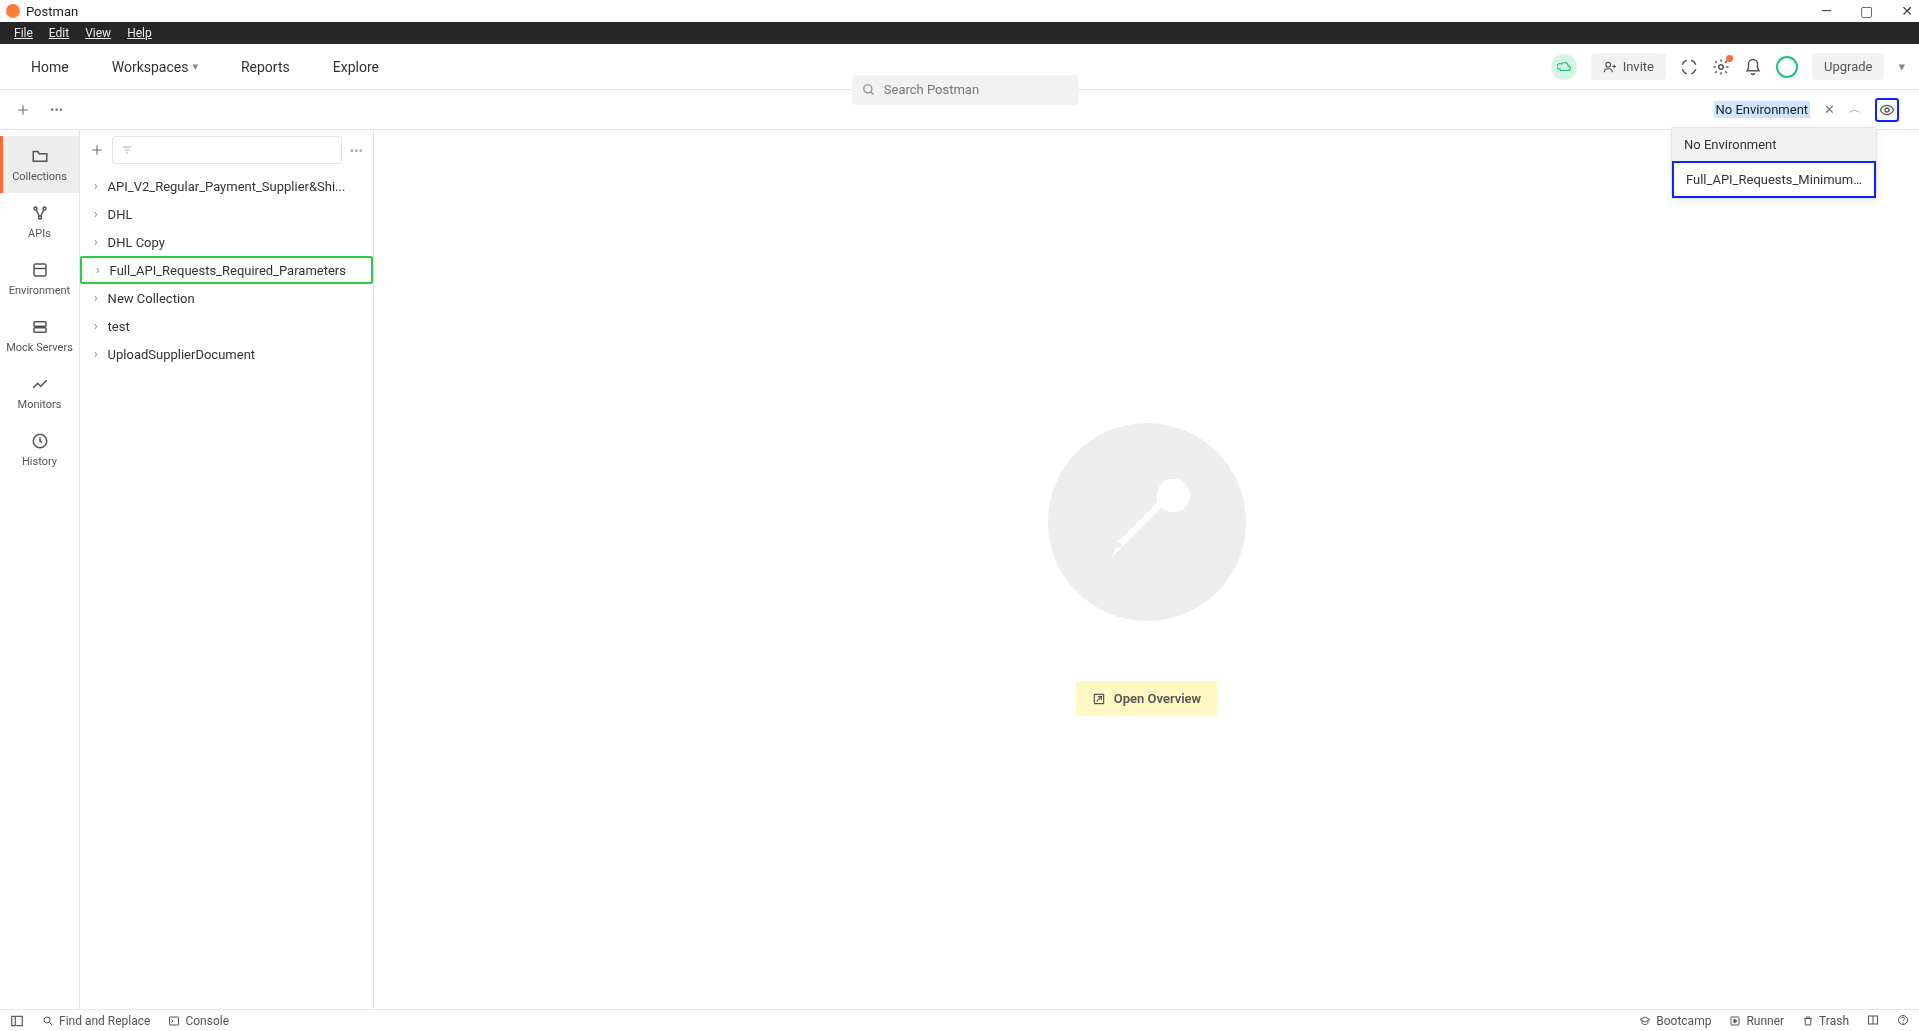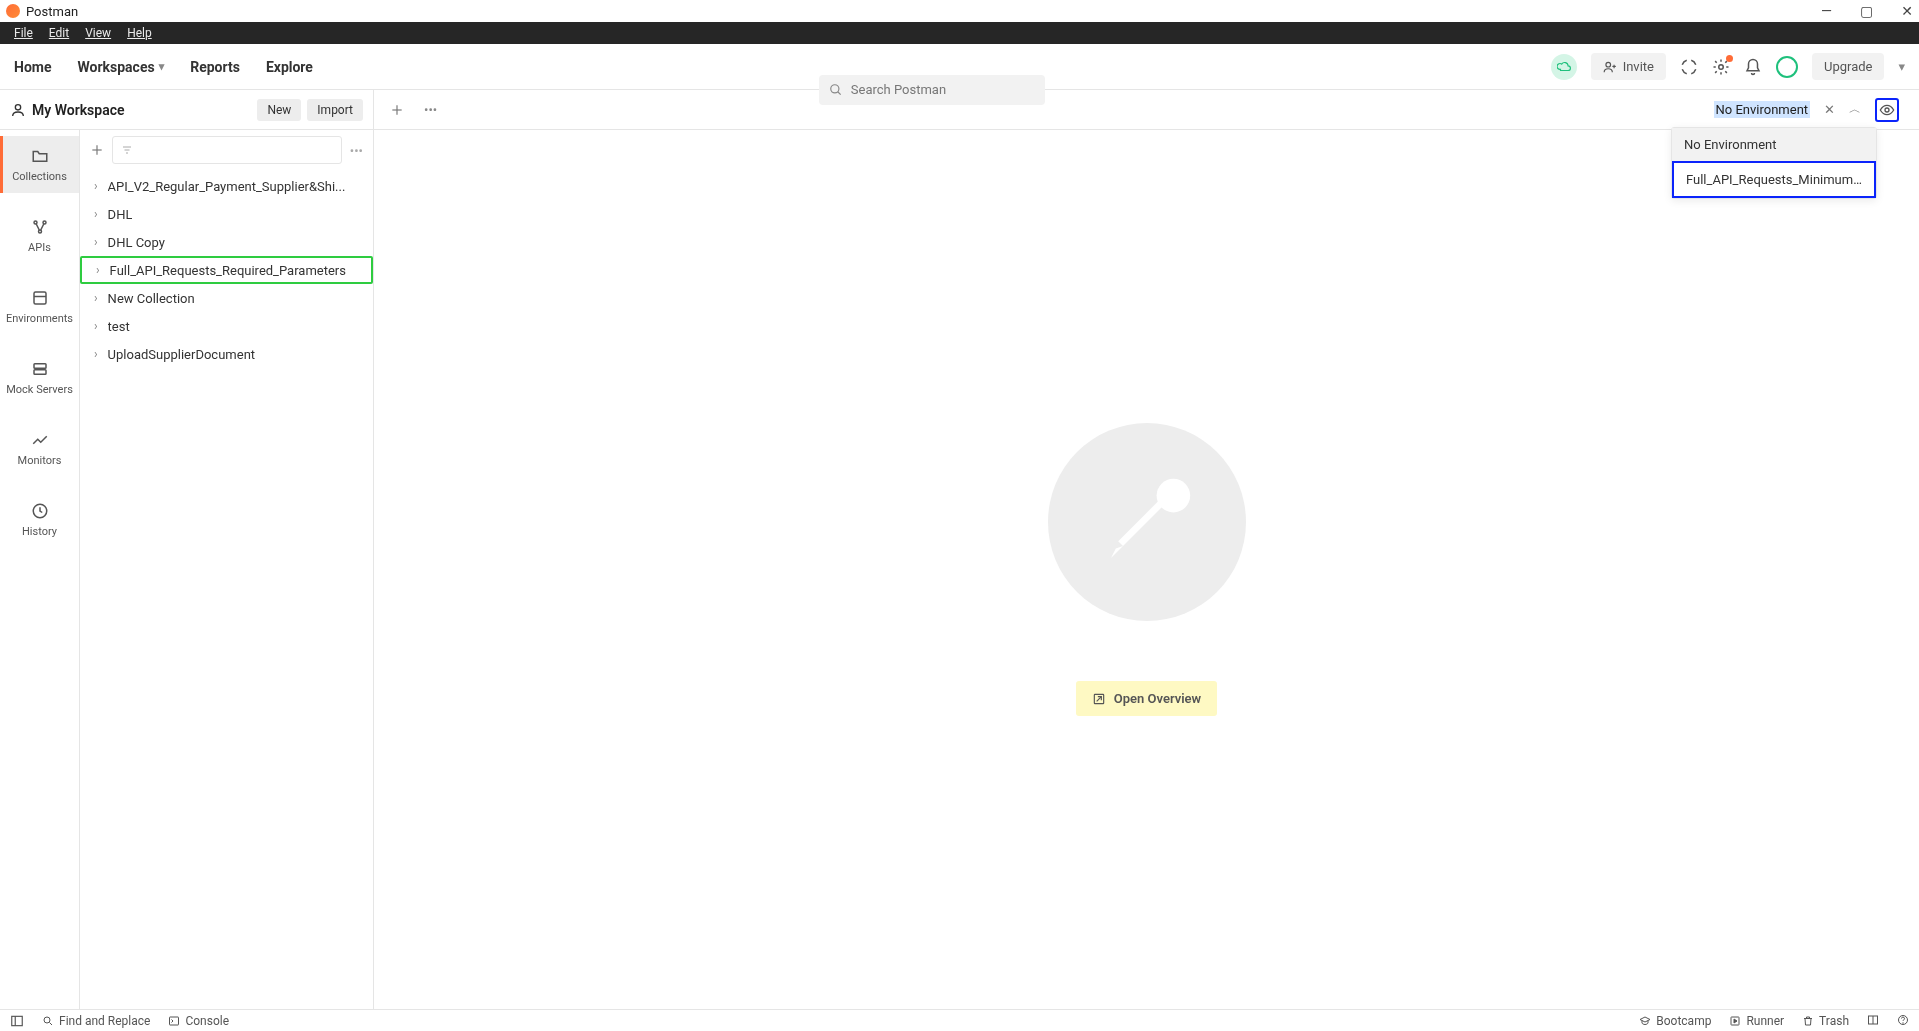--- a/index.html
+++ b/index.html
@@ -10,42 +10,42 @@
 .titlebar-logo { width: 14px; height: 14px; border-radius: 50%; background: linear-gradient(135deg,#ff6c37,#ff8c37); margin-right: 6px; }
 .titlebar-controls { margin-left: auto; display: flex; gap: 28px; color: #444; font-size: 14px; }
 .titlebar-controls span { cursor: default; }
 
 
 .menubar { height: 22px; background: #262626; color: #eaeaea; display: flex; align-items: center; padding: 0 6px; font-size: 12px; }
 .menubar span { padding: 0 8px; text-decoration: underline; }
 
 
 .topnav { height: 46px; border-bottom: 1px solid #e5e5e5; display: flex; align-items: center; padding: 0 14px; gap: 26px; }
-.topnav .nav-item { font-size: 14px; font-weight: 700; color: #333; display: flex; align-items: center; gap: 4px; }
+.topnav .nav-item { font-size: 14px; font-weight: 400; color: #333; display: flex; align-items: center; gap: 4px; margin-left: 17px; }
 .topnav .search { margin-left: auto; margin-right: auto; width: 226px; height: 30px; background: #f2f2f2; border-radius: 4px; display: flex; align-items: center; padding: 0 10px; color: #777; gap: 8px; font-size: 13px; margin-top: 46px; }
 .topnav .right-cluster { display: flex; align-items: center; gap: 14px; }
 .icon-btn { display: flex; align-items: center; justify-content: center; color: #555; position: relative; }
 .pill-btn { background: #f2f2f2; border-radius: 4px; padding: 6px 12px; color: #555; font-size: 13px; display: flex; align-items: center; gap: 6px; }
 .avatar-green { width: 22px; height: 22px; border-radius: 50%; border: 2px solid #1ec07c; background: #fff; }
 .cloud-circle { width: 26px; height: 26px; border-radius: 50%; background: #d4f5e6; display:flex; align-items:center; justify-content:center; }
 
 
 .workspace-row { height: 40px; border-bottom: 1px solid #e5e5e5; display: flex; align-items: center; }
 .workspace-left { width: 374px; display: flex; align-items: center; padding: 0 10px; gap: 10px; border-right: 1px solid #e5e5e5; height: 100%; }
 .workspace-name { font-size: 14px; font-weight: 600; display:flex; align-items:center; gap:6px; }
 .workspace-buttons { margin-left: auto; display: flex; gap: 6px; }
 .small-btn { background: #ededed; border-radius: 3px; padding: 4px 10px; font-size: 12px; color:#333; }
 .workspace-tabs { flex: 1; display: flex; align-items: center; padding: 0 10px; position: relative; }
 .env-selector { margin-left: auto; display: flex; align-items: center; gap: 14px; padding-right: 10px; }
 .env-text { background: #cfe4ff; padding: 1px 2px; }
 .eye-box { width: 24px; height: 24px; border: 2px solid #0b24fb; border-radius: 3px; display:flex; align-items:center; justify-content:center; }
 
 
 .main { display: flex; height: calc(1031px - 22px - 22px - 46px - 40px - 22px); }
-.sidebar-rail { width: 80px; border-right: 1px solid #e5e5e5; display: flex; flex-direction: column; align-items: center; padding-top: 6px; gap: 14px; }
+.sidebar-rail { width: 80px; border-right: 1px solid #e5e5e5; display: flex; flex-direction: column; align-items: center; padding-top: 6px; }
 .rail-item { width: 100%; padding: 10px 0; display: flex; flex-direction: column; align-items: center; gap: 4px; font-size: 11px; color: #555; position: relative; }
 .rail-item.active { background: #ededed; }
 .rail-item.active::before { content:""; position:absolute; left:0; top:0; bottom:0; width:3px; background:#ff6c37; }
 .rail-icon { width: 20px; height: 20px; display:flex; align-items:center; justify-content:center; }
 
 .sidebar-panel { width: 294px; border-right: 1px solid #e5e5e5; display: flex; flex-direction: column; }
 .panel-toolbar { height: 40px; display: flex; align-items: center; padding: 0 10px; gap: 8px; }
 .filter-input { flex: 1; height: 28px; border: 1px solid #e5e5e5; border-radius: 3px; background:#fff; }
 .tree { padding: 2px 0; }
 .tree-row { height: 28px; display: flex; align-items: center; padding: 0 6px 0 14px; gap: 10px; color: #333; font-size: 13px; white-space: nowrap; overflow: hidden; text-overflow: ellipsis; }
@@ -142,33 +142,20 @@
     </div>
     <div class="avatar-green"></div>
     <div class="pill-btn">
       <span>Upgrade</span>
     </div>
     <div class="icon-btn" style="color:#888;">▾</div>
   </div>
 </div>
 
 <div class="workspace-row">
-  <div class="workspace-left">
-    <div class="workspace-name">
-      <svg width="16" height="16" viewBox="0 0 24 24" fill="none" stroke="#333" stroke-width="2">
-          <circle cx="12" cy="8" r="4"></circle>
-          <path d="M4 21c0-4 4-6 8-6s8 2 8 6"></path>
-        </svg>
-      <span>My Workspace</span>
-    </div>
-    <div class="workspace-buttons">
-      <div class="small-btn">New</div>
-      <div class="small-btn">Import</div>
-    </div>
-  </div>
   <div class="workspace-tabs">
     <div class="icon-btn" style="margin-left:6px;">
       <svg width="14" height="14" viewBox="0 0 24 24" stroke="#777" stroke-width="2">
           <line x1="12" y1="4" x2="12" y2="20"></line>
           <line x1="4" y1="12" x2="20" y2="12"></line>
         </svg>
     </div>
     <div class="icon-btn" style="margin-left:20px;color:#888;">•••</div>
 
     <div class="env-selector">
@@ -207,21 +194,21 @@
         </div>
       <span>APIs</span>
     </div>
     <div class="rail-item">
       <div class="rail-icon">
           <svg width="18" height="18" viewBox="0 0 24 24" fill="none" stroke="#555" stroke-width="2">
             <rect x="4" y="4" width="16" height="16" rx="2"></rect>
             <line x1="4" y1="10" x2="20" y2="10"></line>
           </svg>
         </div>
-      <span>Environments</span>
+      <span>Environment</span>
     </div>
     <div class="rail-item">
       <div class="rail-icon">
           <svg width="18" height="18" viewBox="0 0 24 24" fill="none" stroke="#555" stroke-width="2">
             <rect x="4" y="5" width="16" height="6" rx="1"></rect>
             <rect x="4" y="13" width="16" height="6" rx="1"></rect>
           </svg>
         </div>
       <span>Mock Servers</span>
     </div>

